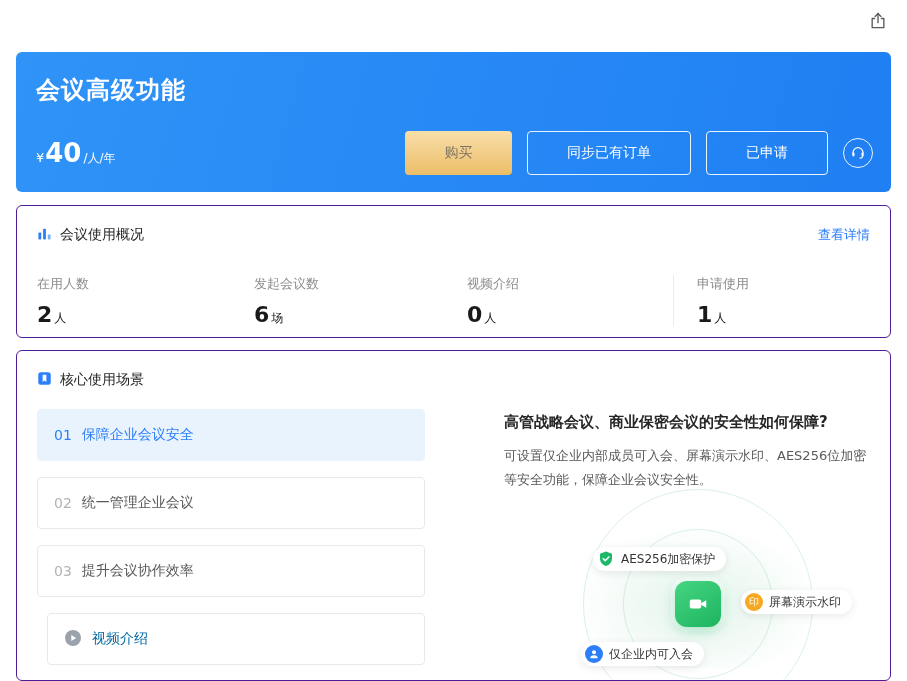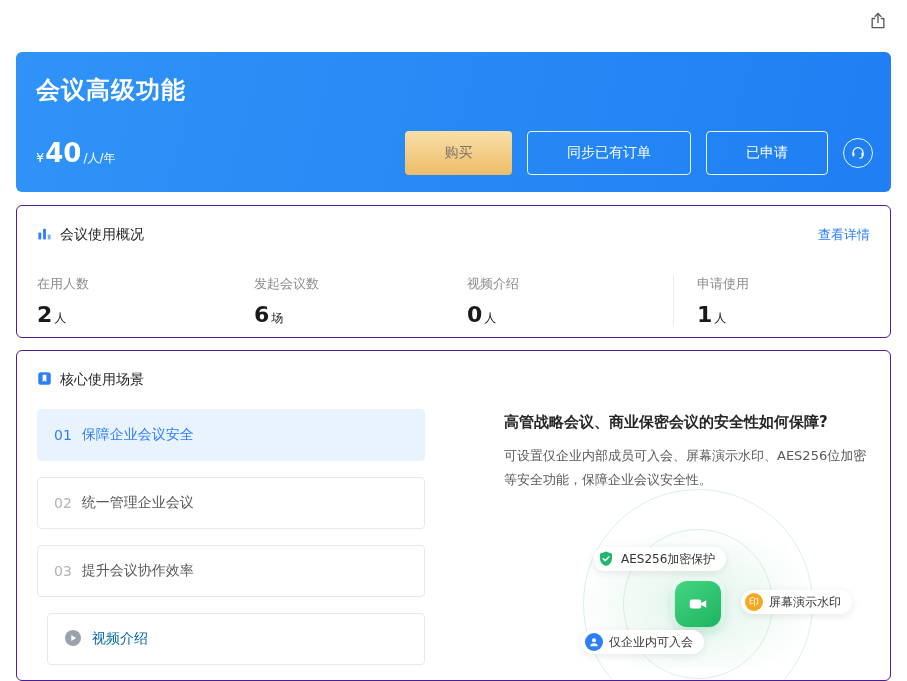--- a/index.html
+++ b/index.html
@@ -72,21 +72,21 @@
     background:linear-gradient(145deg,#45d583,#1db45f);
     box-shadow:0 4px 12px rgba(31,180,106,.35), 0 0 0 4px rgba(255,255,255,.6);
     display:flex; align-items:center; justify-content:center; }
   .pill { position:absolute; display:inline-flex; align-items:center; gap:6px;
     background:#fff; border-radius:14px; padding:3px 11px 3px 4px;
     box-shadow:0 2px 8px rgba(0,0,0,.09); font-size:12px; color:#333; white-space:nowrap; }
   .pill .ic { width:18px; height:18px; border-radius:50%; flex:none;
     display:flex; align-items:center; justify-content:center; }
   .pill.p-aes { left:89px; top:49px; }
   .pill.p-mark { left:237px; top:92px; }
-  .pill.p-only { left:77px; top:132px;text-align:right; }
+  .pill.p-only { left:77px; top:144px;text-align:right; }
   .ic.blue { background:#2d7ff9; }
   .ic.orange { background:#f6a821; color:#fff; font-size:10px; line-height:1; }
 </style>
 </head>
 <body>
 
 <div class="topbar">
   <button class="share-btn">
     <span>
       <svg width="20" height="20" viewBox="0 0 24 24" fill="none" stroke="#595959" stroke-width="1.6" stroke-linecap="round" stroke-linejoin="round">

